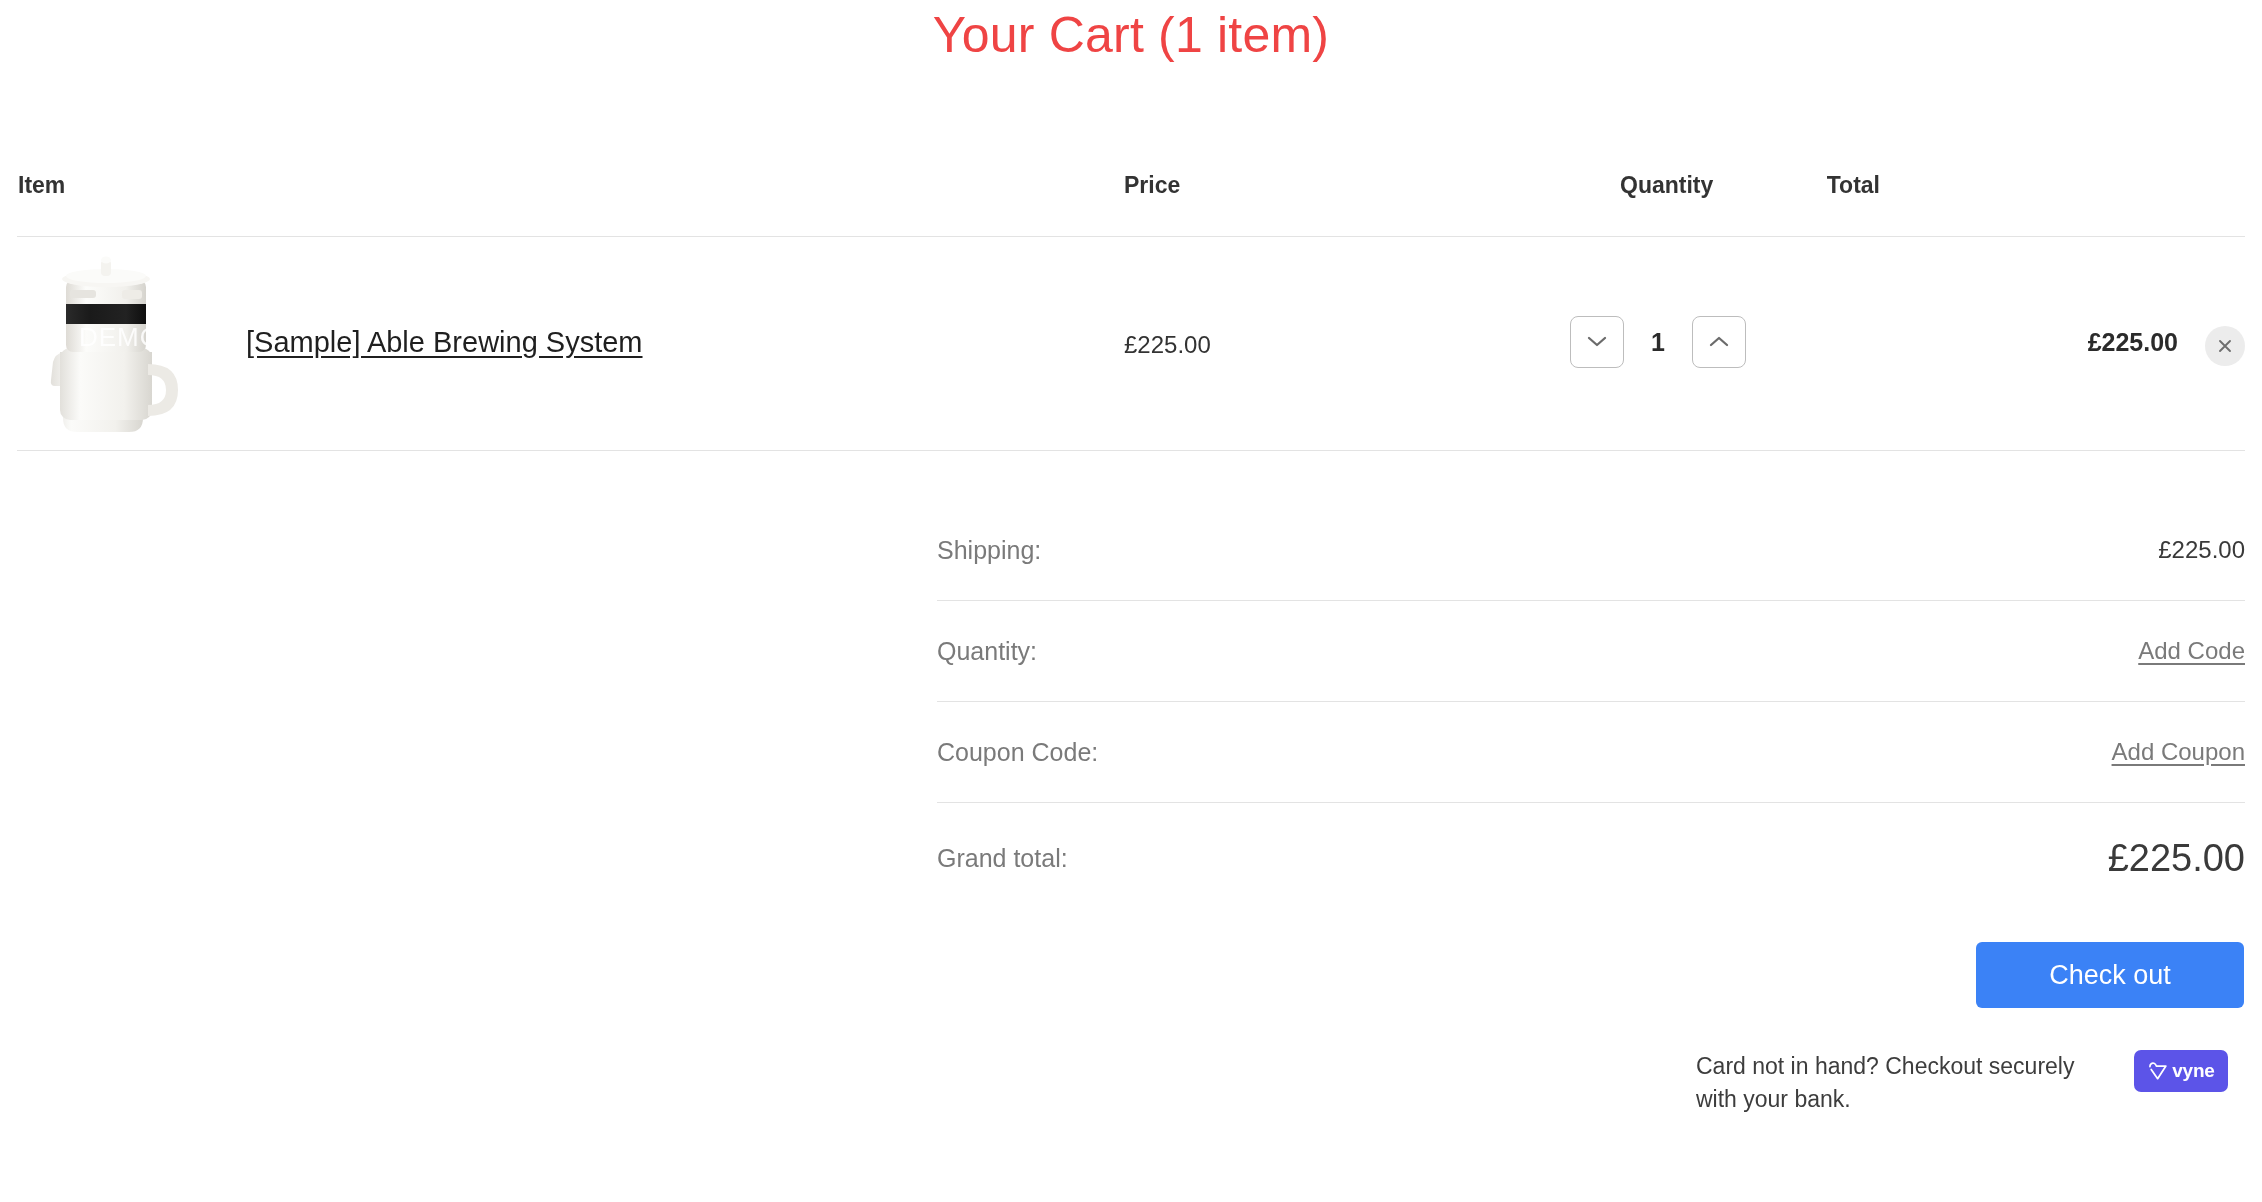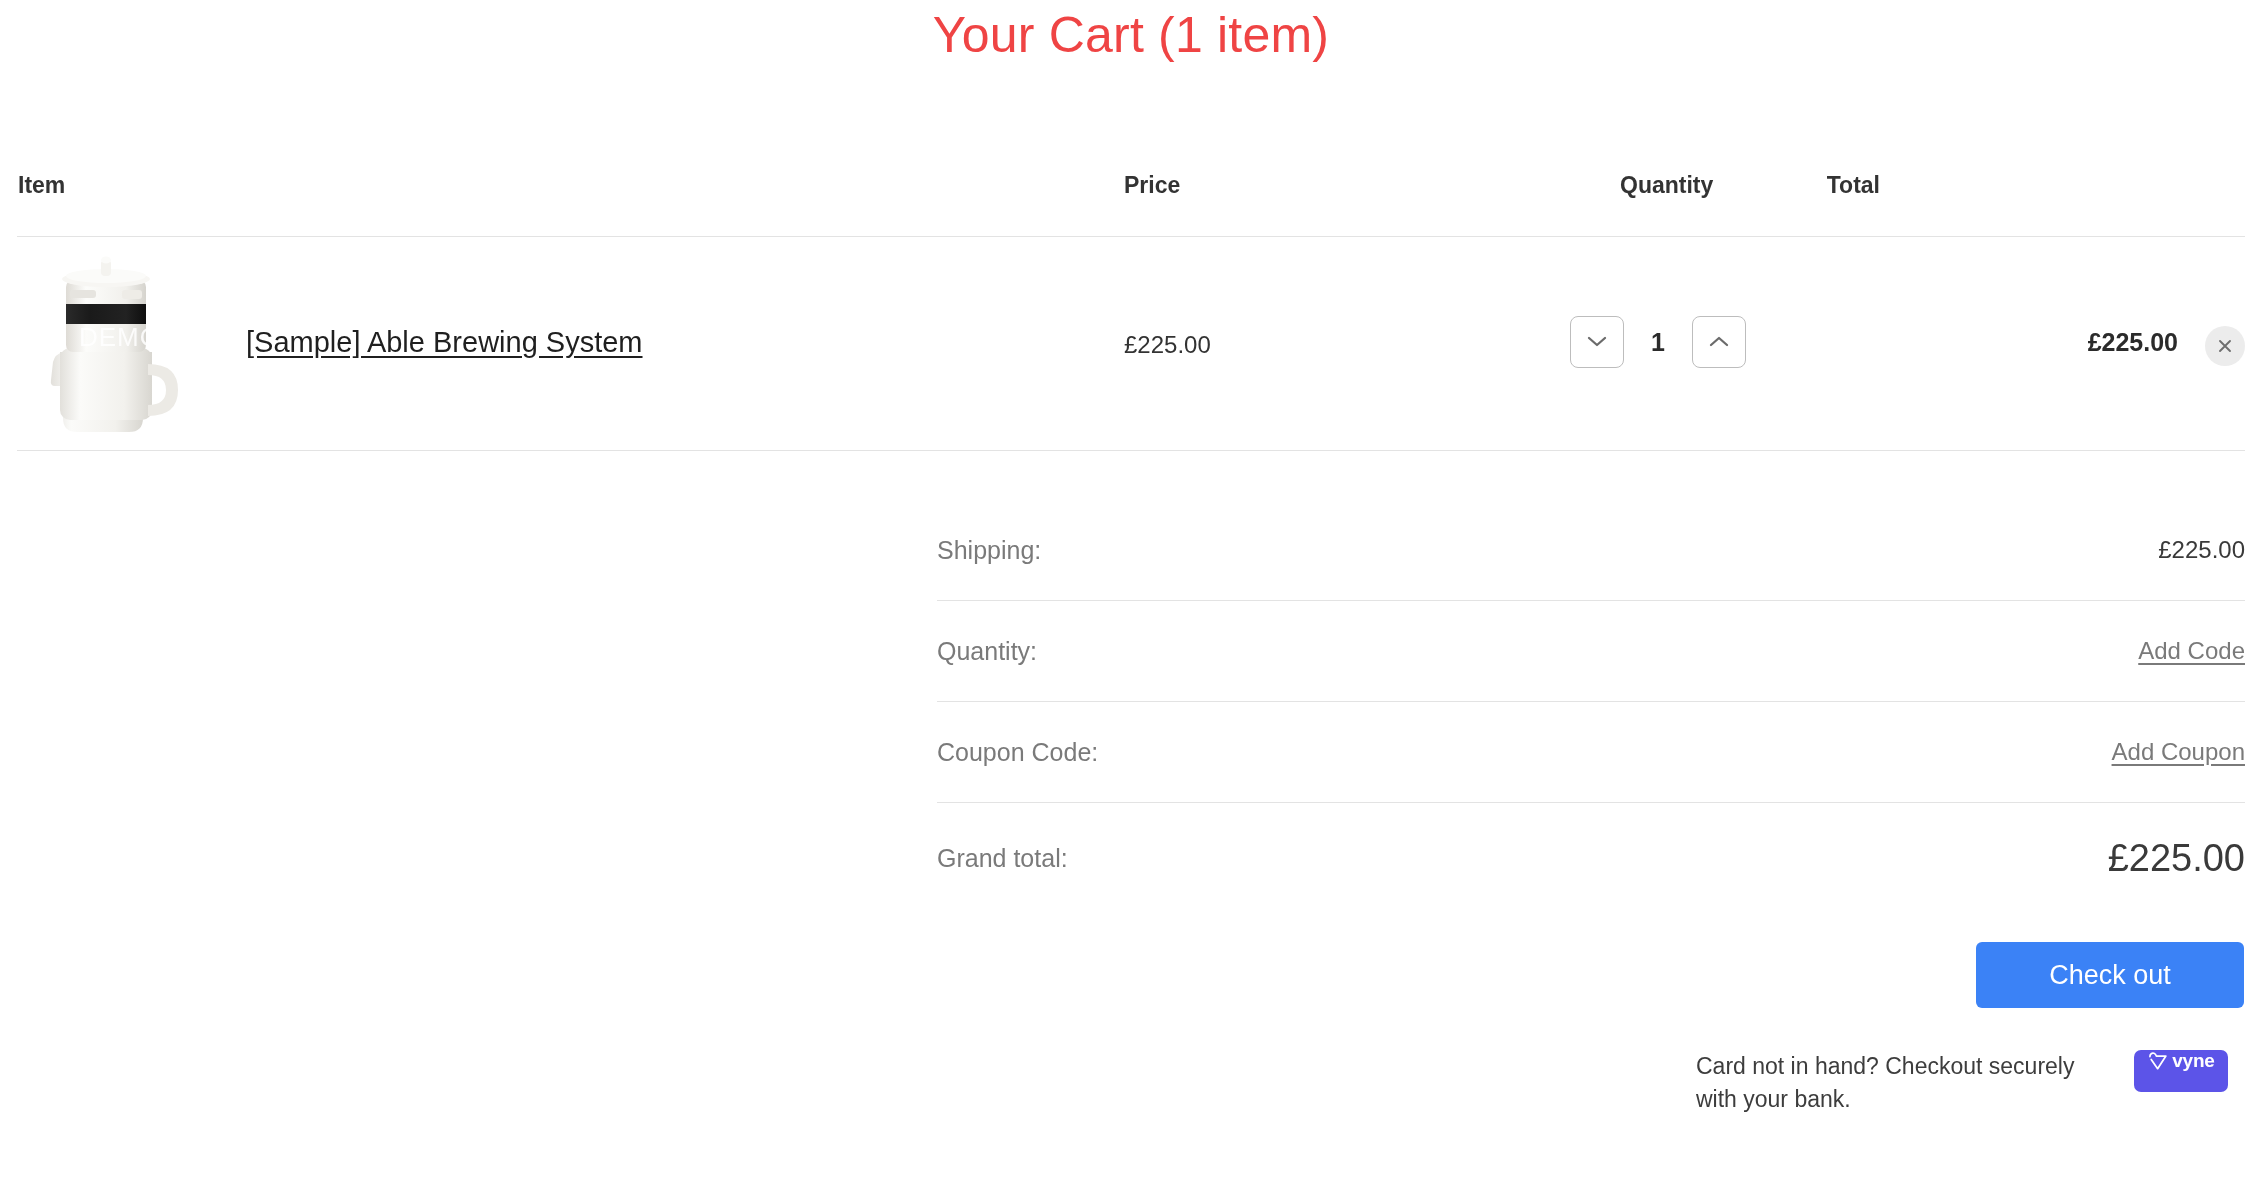--- a/index.html
+++ b/index.html
@@ -193,20 +193,21 @@
     line-height: 1.45;
     color: #3d3d3d;
     text-align: left;
   }
   .vyne-btn {
     width: 94px; height: 42px;
     background: #5c54e8;
     border: none;
     border-radius: 7px;
     display: flex;
+    align-items: center;
     justify-content: center;
     gap: 3px;
     cursor: pointer;
     padding: 0 6px;
     flex: none;
   }
   .vyne-mark { display: block; }
   .vyne-word {
     color: #ffffff;
     font-size: 19px;

